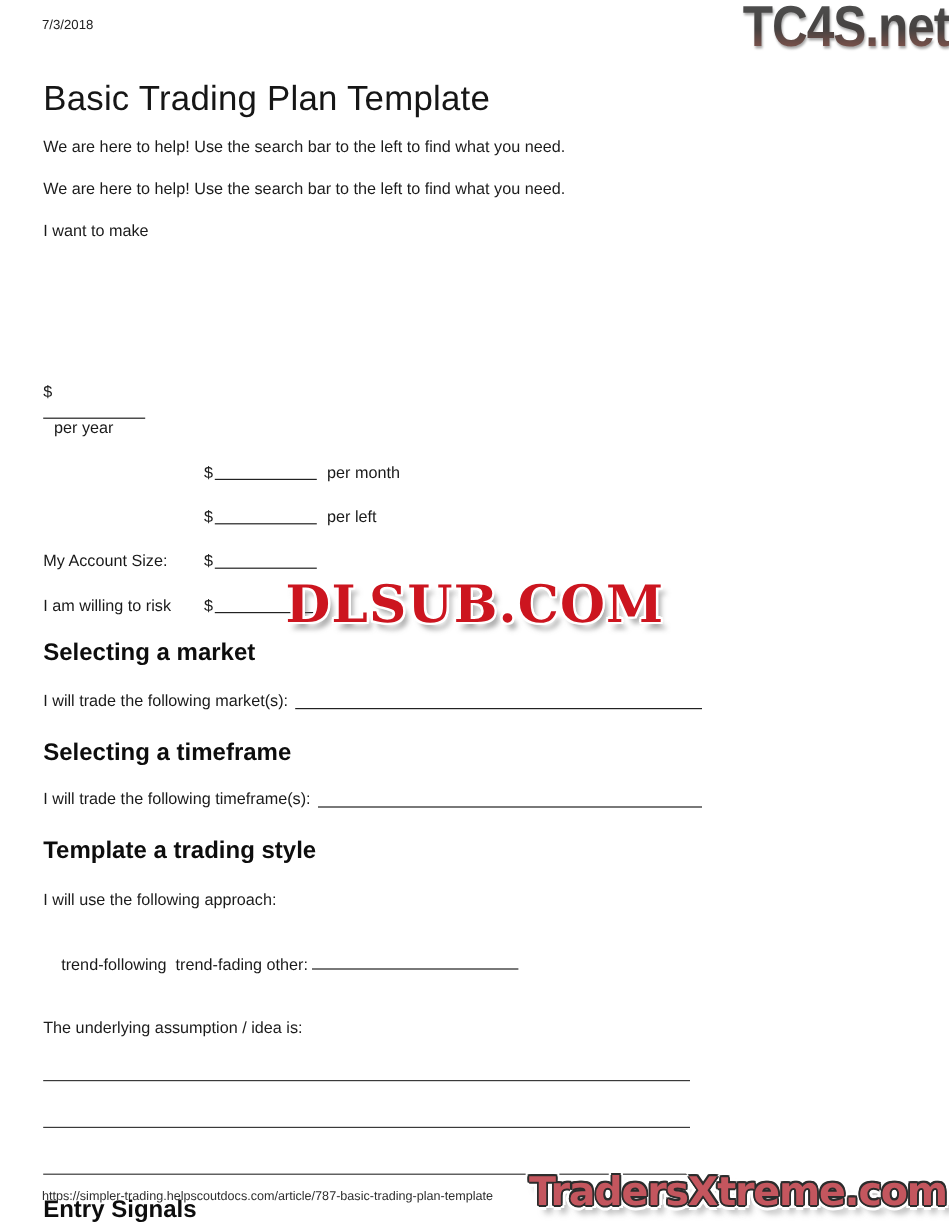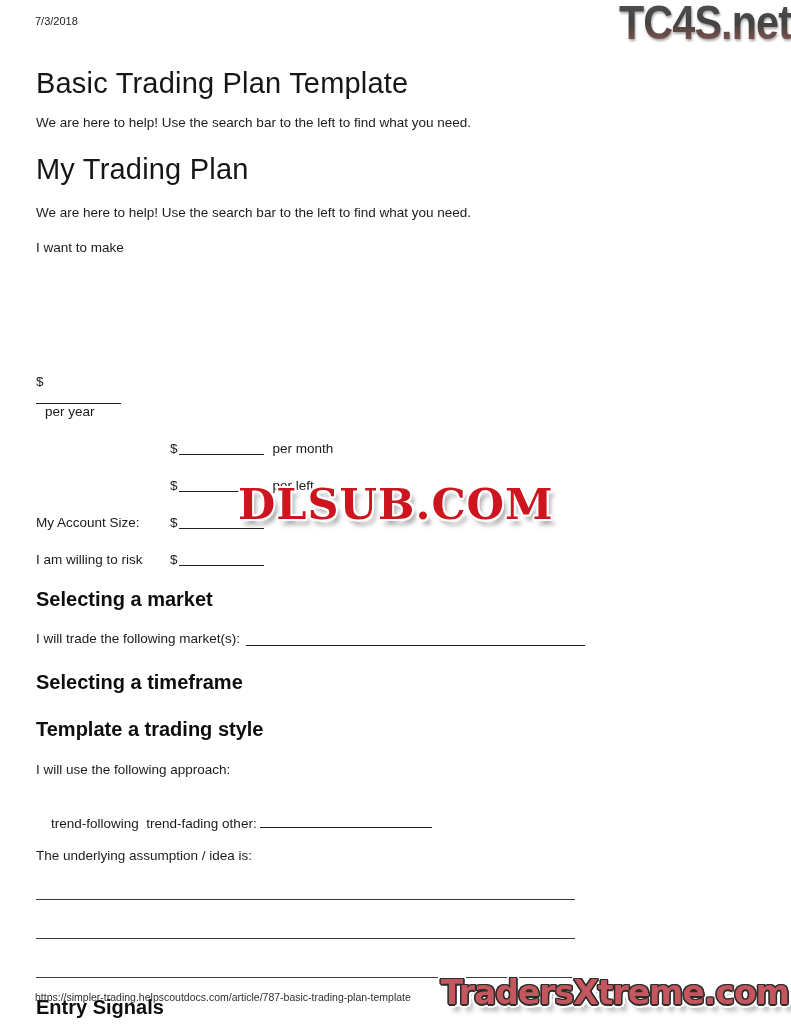--- a/index.html
+++ b/index.html
@@ -70,21 +70,21 @@
   .fill-timeframe { margin-top: 19px; }
   .fill-entry     { margin-top: 32px; }
   .blank-flex {
     flex: 1; margin-left: 6px; height: 15px;
     border-bottom: 1.4px solid #222;
   }
   .entry-label { width: 137px; flex: 0 0 137px; }
   .approach-p   { margin-top: 21px; }
   .options-p    { margin-top: 20px; white-space: pre-wrap; font-size: 13.5px; line-height: 16px; }
   .options-p .blank-underline.other { width: 172px; }
-  .assumption-p { }
+  .assumption-p { margin-top: 21px; }
   .rule {
     height: 0; border-bottom: 1.4px solid #3a3a3a; width: 539px;
   }
   .rule-1 { margin-top: 35px; }
   .rule-2 { margin-top: 38px; }
   .rule-3 { margin-top: 38px; }
   
   .dlsub-watermark {
     position: absolute; left: 238px; top: 479px;
     font-family: "DejaVu Serif", serif;
@@ -125,21 +125,20 @@
 <div class="print-header">
   <span class="header-date">7/3/2018</span>
   <span class="tc4s-logo">TC4S.net</span>
 </div>
 
 <div class="content">
 
   <h1 class="doc-h1 h1-main">Basic Trading Plan Template</h1>
   <p class="body-text intro-1">We are here to help! Use the search bar to the left to find what you need.</p>
 
-  <h1 class="doc-h1 h1-plan">My Trading Plan</h1>
   <p class="body-text intro-2">We are here to help! Use the search bar to the left to find what you need.</p>
 
 
   <div class="fin-row first">
     <span class="fin-label">I want to make</span>
     <span class="dollar">$</span>
     <span class="blank-underline"></span>
     <span class="fin-suffix">per year</span>
   </div>
 
@@ -169,20 +168,24 @@
     <span class="blank-underline"></span>
   </div>
 
   <h2 class="doc-h2 h2-market">Selecting a market</h2>
   <div class="fill-row fill-market">
     <span>I will trade the following market(s):</span>
     <span class="blank-flex"></span>
   </div>
 
   <h2 class="doc-h2 h2-timeframe">Selecting a timeframe</h2>
+  <div class="fill-row fill-timeframe">
+    <span>I will trade the following timeframe(s):</span>
+    <span class="blank-flex"></span>
+  </div>
 
   <h2 class="doc-h2 h2-style">Template a trading style</h2>
   <p class="body-text approach-p">I will use the following approach:</p>
   <p class="options-p">
     <span>trend-following  trend-fading other: </span><span class="blank-underline other"></span>
   </p>
   <p class="body-text assumption-p">The underlying assumption / idea is:</p>
 
   <div class="rule rule-1"></div>
   <div class="rule rule-2"></div>

